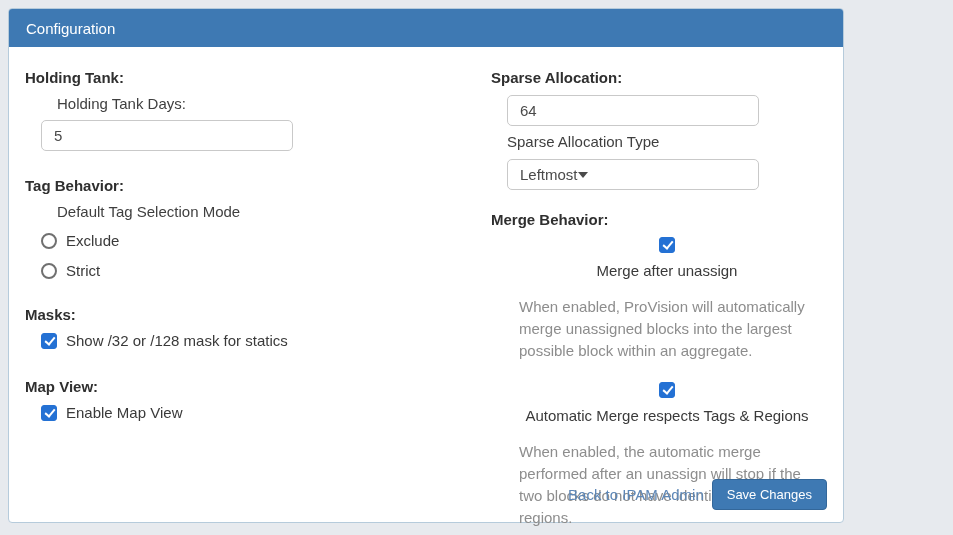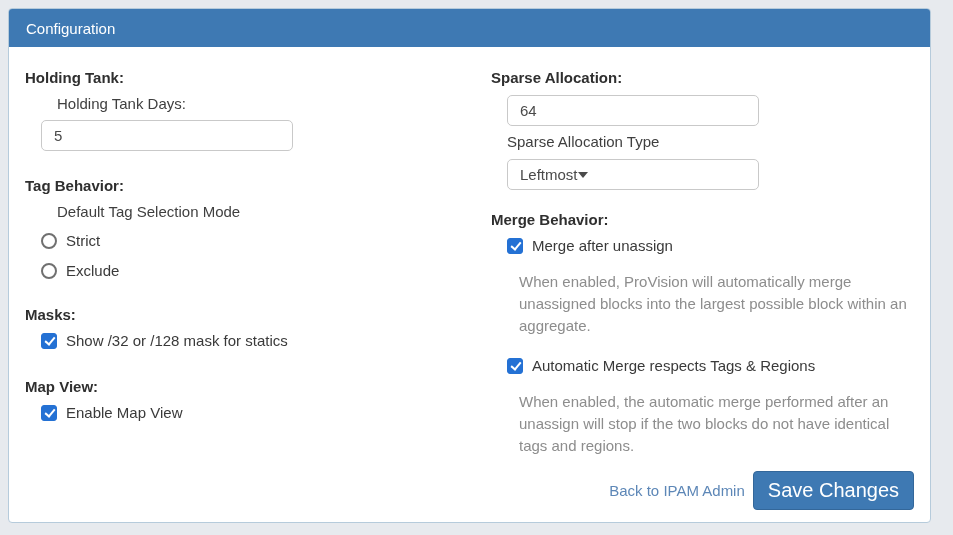--- a/index.html
+++ b/index.html
@@ -14,21 +14,21 @@
     width: 953px;
     height: 535px;
     background: #e7eaee;
     font-family: "Liberation Sans", sans-serif;
     font-size: 15px;
     color: #3f3f3f;
   }
   .panel {
     position: absolute;
     left: 8px; top: 8px;
-    width: 923px; height: 515px;
+    width: 836px; height: 515px;
     background: #ffffff;
     border: 1px solid var(--panel-border);
     border-radius: 4px;
   }
   .panel-header {
     background: var(--header-blue);
     height: 38px;
     border-radius: 3px 3px 0 0;
     color: #fff;
     display: flex;
@@ -134,41 +134,41 @@
     margin: 0 0 20px 12px;
   }
 
   
   .g-holding { margin-bottom: 26px; }
   .g-tag .field-label { margin-bottom: 12px; }
   .g-tag { margin-bottom: 27px; }
   .g-masks { margin-bottom: 29px; }
   .g-sparse .mid-label { margin: 7px 0 9px 0; }
   .g-sparse { margin-bottom: 21px; }
-  .g-merge .choice-row { margin-bottom: 17px; }
+  .g-merge .choice-row { margin-bottom: 17px; flex-direction: column; }
 
   .panel-footer {
     position: absolute;
     right: 16px; bottom: 12px;
     display: flex;
     align-items: center;
     gap: 8px;
   }
   .back-link {
     color: var(--link-blue);
     text-decoration: none;
     cursor: pointer;
   }
   .save-btn {
     background: var(--header-blue);
     border: 1px solid #33679a;
     border-radius: 4px;
     color: #fff;
     font-family: "Liberation Sans", sans-serif;
-    font-size: 20px;
+    font-size: 13px;
     padding: 7px 14px;
     cursor: pointer;
   }
 </style>
 </head>
 <body>
 
 <div class="panel">
   <div class="panel-header">
     <span>Configuration</span>
@@ -185,25 +185,25 @@
           <input class="text-input" type="text" value="5" style="">
         </div>
       </div>
 
       <div class="g-tag">
         <div class="group-heading">Tag Behavior:</div>
         <div class="sub">
           <div class="field-label">Default Tag Selection Mode</div>
           <div class="choice-row">
             <span class="radio"></span>
+            <span class="choice-label">Exclude</span>
+          </div>
+          <div class="choice-row">
+            <span class="radio"></span>
             <span class="choice-label">Strict</span>
-          </div>
-          <div class="choice-row">
-            <span class="radio"></span>
-            <span class="choice-label">Exclude</span>
           </div>
         </div>
       </div>
 
       <div class="g-masks">
         <div class="group-heading">Masks:</div>
         <div class="sub">
           <div class="choice-row">
             <span class="checkbox checked"></span>
             <span class="choice-label">Show /32 or /128 mask for statics</span>

